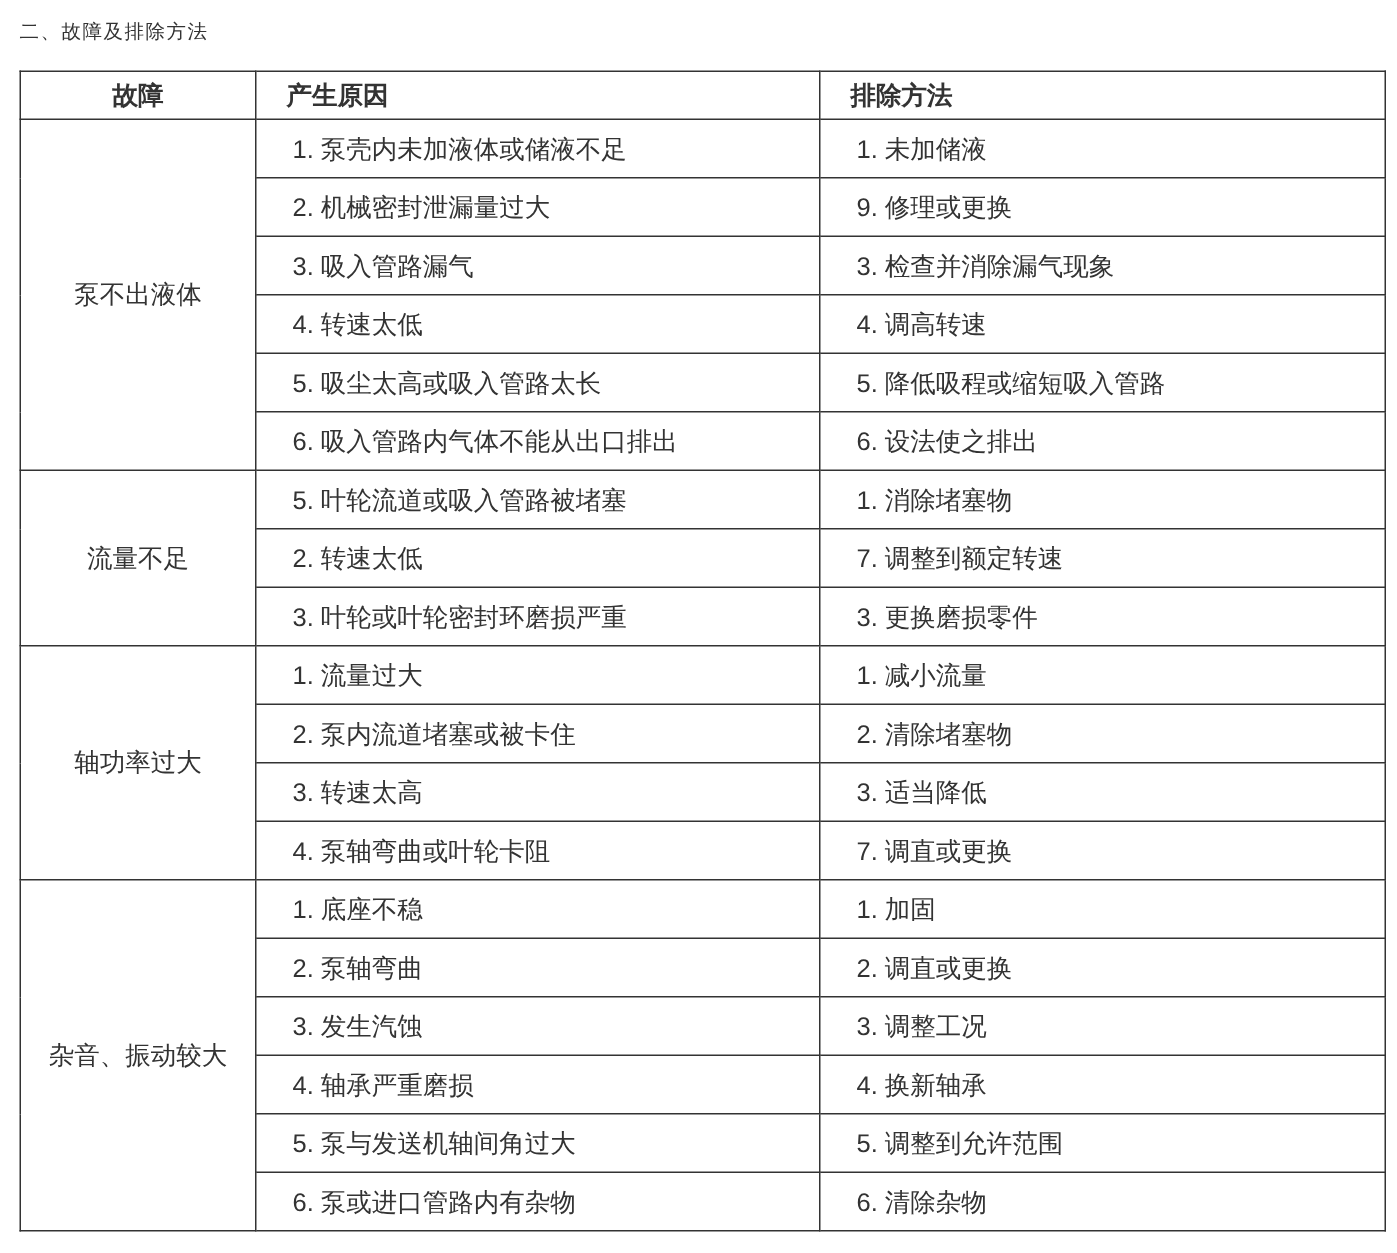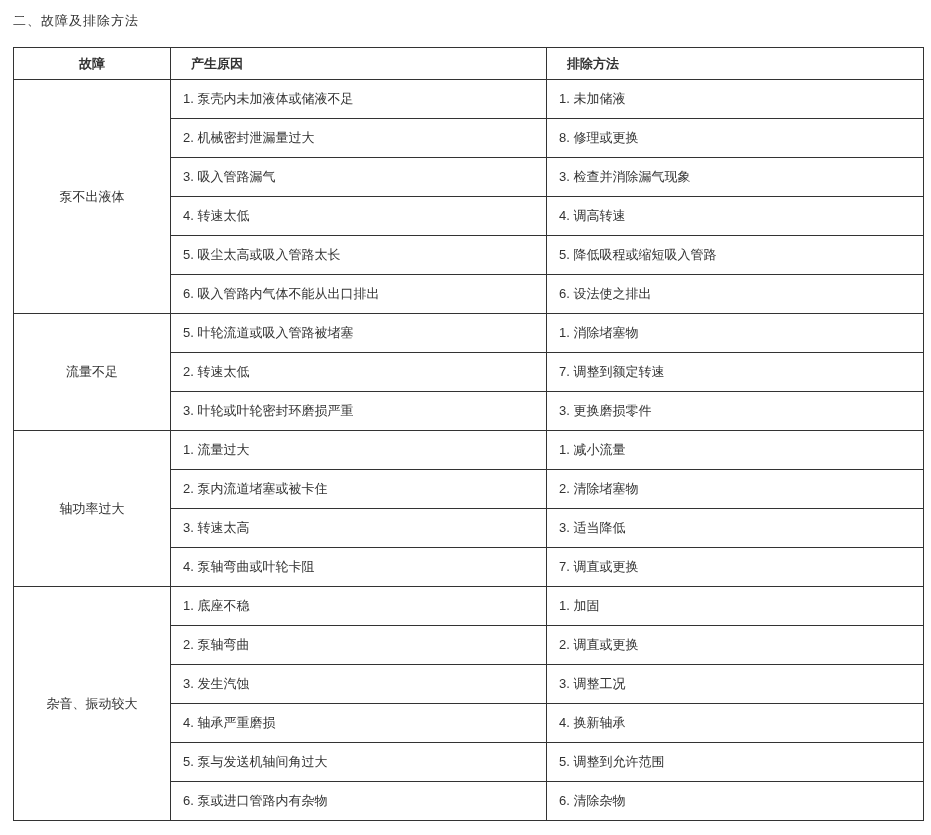--- a/index.html
+++ b/index.html
@@ -23,42 +23,42 @@
     letter-spacing: 1px;
   }
   table.fault-table {
     border-collapse: collapse;
     table-layout: fixed;
     width: 910px;
   }
   table.fault-table th,
   table.fault-table td {
     border: 1px solid #333333;
-    font-size: 13px;
+    font-size: 17px;
     color: #333333;
     vertical-align: middle;
     overflow: hidden;
     white-space: nowrap;
   }
   table.fault-table col.c1 { width: 157px; }
   table.fault-table col.c2 { width: 376px; }
   table.fault-table col.c3 { width: 377px; }
   table.fault-table th {
     height: 32px;
     font-weight: bold;
     text-align: left;
     padding-left: 20px;
   }
   table.fault-table th.fault-header {
     text-align: center;
     padding-left: 0;
   }
   table.fault-table td {
     height: 39px;
-    padding-left: 12px;
+    padding-left: 24px;
     text-align: left;
   }
   table.fault-table td.fault-cell {
     text-align: center;
     padding-left: 0;
   }
 </style>
 </head>
 <body>
 
@@ -79,21 +79,21 @@
       </tr>
     </thead>
     <tbody id="table-body">
         <tr>
           <td class="fault-cell" rowspan="6">泵不出液体</td>
           <td class="cause-cell">1. 泵壳内未加液体或储液不足</td>
           <td class="solution-cell">1. 未加储液</td>
         </tr>
         <tr>
           <td class="cause-cell">2. 机械密封泄漏量过大</td>
-          <td class="solution-cell">8. 修理或更换</td>
+          <td class="solution-cell">9. 修理或更换</td>
         </tr>
         <tr>
           <td class="cause-cell">3. 吸入管路漏气</td>
           <td class="solution-cell">3. 检查并消除漏气现象</td>
         </tr>
         <tr>
           <td class="cause-cell">4. 转速太低</td>
           <td class="solution-cell">4. 调高转速</td>
         </tr>
         <tr>

